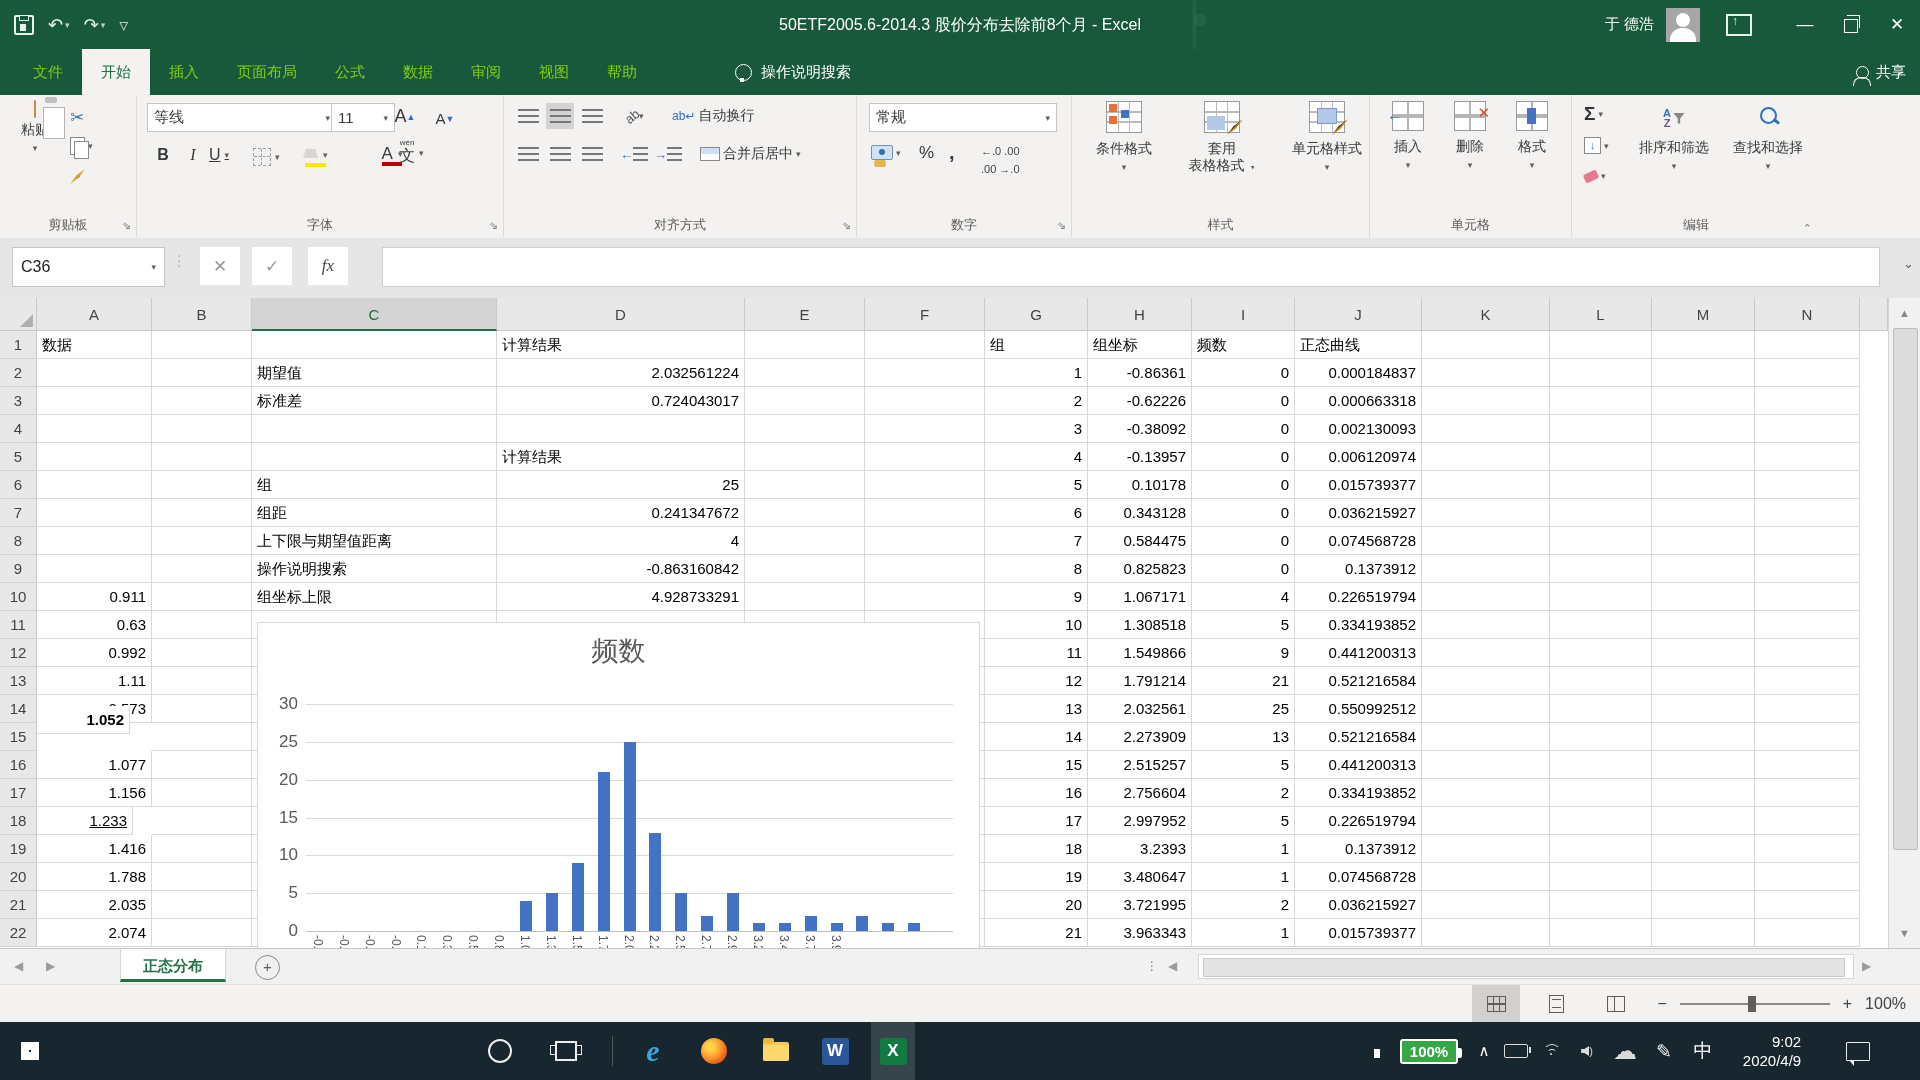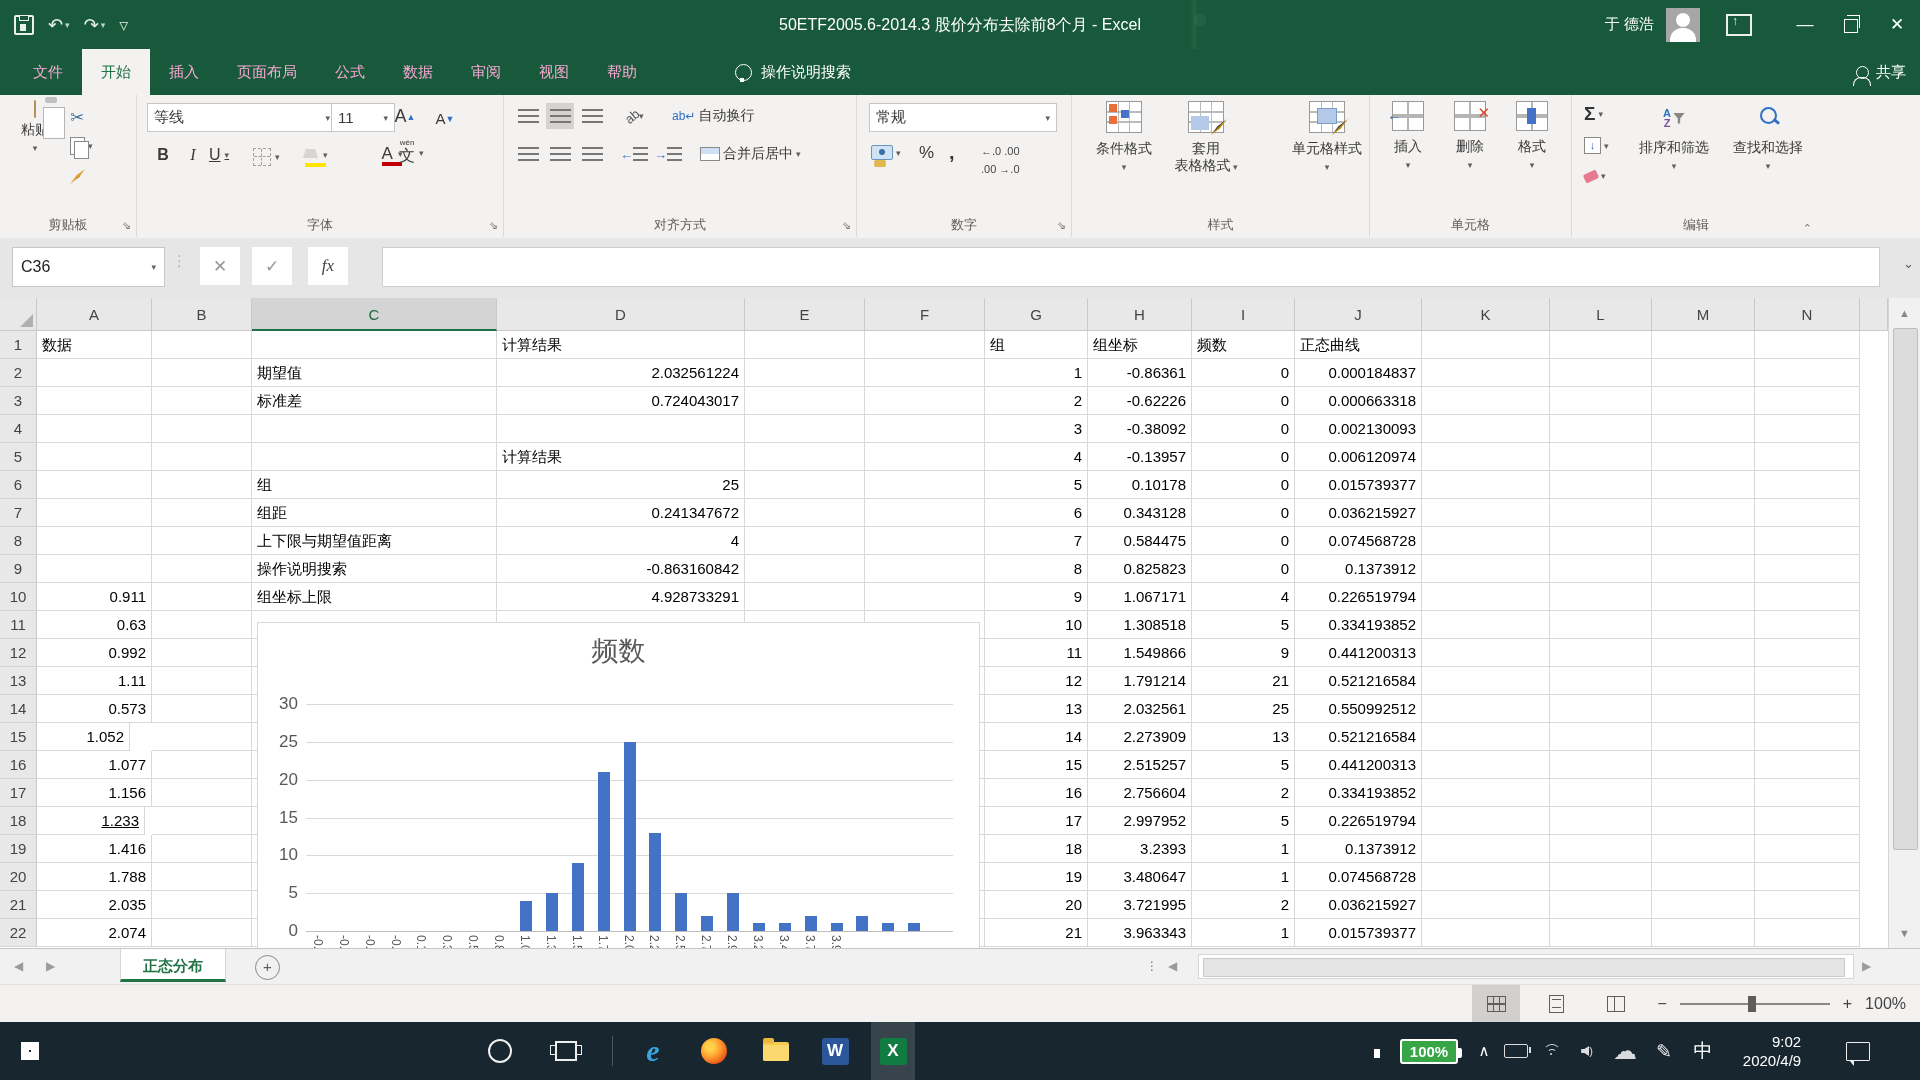--- a/index.html
+++ b/index.html
@@ -22,21 +22,21 @@
   .avatar{width:34px;height:34px;background:#a6a6a6;position:relative;overflow:hidden;margin-right:26px;}
   .avatar:before{content:"";position:absolute;left:10px;top:5px;width:14px;height:14px;border-radius:50%;background:#fff;}
   .avatar:after{content:"";position:absolute;left:4px;top:20px;width:26px;height:16px;border-radius:12px 12px 0 0;background:#fff;}
   .ribopt{width:22px;height:18px;border:2px solid #e8f1ea;position:relative;margin-right:30px;}
   .ribopt:before{content:"↑";position:absolute;left:4px;top:-2px;font-size:12px;color:#e8f1ea;}
   .wbtn{width:46px;height:49px;text-align:center;line-height:49px;font-size:17px;color:#fff;}
   .restore-glyph{width:12px;height:12px;border:1.5px solid #fff;position:relative;display:inline-block;vertical-align:middle;}
   .restore-glyph:before{content:"";position:absolute;left:2px;top:-5px;width:12px;height:12px;border:1.5px solid #fff;border-left:none;border-bottom:none;}
   
   #tabrow{position:absolute;left:0;top:49px;width:1920px;height:46px;background:#17593a;}
-  .rtab{display:inline-block;height:46px;line-height:46px;padding:0 19px;font-size:15px;color:#f9a8d4;cursor:default;}
+  .rtab{display:inline-block;height:46px;line-height:46px;padding:0 19px;font-size:15px;color:#84cc16;cursor:default;}
   .rtab.active{background:#f3f2f1;color:#1e7145;}
   #tellme{position:absolute;left:735px;top:0;height:46px;display:flex;align-items:center;color:#fff;font-size:15px;gap:9px;}
   .bulb{width:15px;height:15px;border:1.7px solid #fff;border-radius:50%;position:relative;}
   .bulb:after{content:"";position:absolute;left:4px;top:13px;width:4px;height:4px;background:#fff;}
   #share{position:absolute;right:14px;top:0;height:46px;display:flex;align-items:center;color:#fff;font-size:15px;gap:7px;}
   .person{width:11px;height:11px;border:1.5px solid #fff;border-radius:50%;position:relative;}
   .person:after{content:"";position:absolute;left:-4px;top:10px;width:16px;height:8px;border:1.5px solid #fff;border-bottom:none;border-radius:8px 8px 0 0;}
   
   #ribbon{position:absolute;left:0;top:95px;width:1920px;height:143px;background:#f3f2f1;border-bottom:1px solid #d2d0ce;color:#3b3a39;}
   .grp{position:absolute;top:0;height:142px;border-right:1px solid #dcdad8;}
@@ -360,21 +360,21 @@
           <span>.00 →.0</span>
         </div>
       <div class="glabel">数字</div>
       <div class="launcher">⇘</div>
     </div>
 
     <div class="grp" style="left:1072px;width:297px;">
       <div class="bigbtn" style="left:8px;width:88px;">
         <span class="gridico cf ibox"></span>
         <div class="cap"><span>条件格式</span><br><span class="dda">▾</span></div></div>
-      <div class="bigbtn" style="left:88px;width:92px;">
+      <div class="bigbtn" style="left:104px;width:92px;font-family:Liberation Mono, monospace;">
         <span class="gridico ft ibox"><span class="brushsm"></span></span>
         <div class="cap"><span>套用</span><br><span>表格格式</span><span class="dda"> ▾</span></div></div>
       <div class="bigbtn" style="left:208px;width:94px;">
         <span class="gridico cs ibox"><span class="brushsm"></span></span>
         <div class="cap"><span>单元格样式</span><br><span class="dda">▾</span></div></div>
       <div class="glabel">样式</div>
     </div>
 
     <div class="grp" style="left:1370px;width:201px;">
       <div class="bigbtn" style="left:10px;width:56px;">
@@ -650,21 +650,21 @@
       <div class="cell" style="left: 865px; top: 397px; width: 120px; height: 28px; line-height: 28px;"></div>
       <div class="cell r" style="left: 985px; top: 397px; width: 103px; height: 28px; line-height: 28px;">13</div>
       <div class="cell r" style="left: 1088px; top: 397px; width: 104px; height: 28px; line-height: 28px;">2.032561</div>
       <div class="cell r" style="left: 1192px; top: 397px; width: 103px; height: 28px; line-height: 28px;">25</div>
       <div class="cell r" style="left: 1295px; top: 397px; width: 127px; height: 28px; line-height: 28px;">0.550992512</div>
       <div class="cell" style="left: 1422px; top: 397px; width: 128px; height: 28px; line-height: 28px;"></div>
       <div class="cell" style="left: 1550px; top: 397px; width: 102px; height: 28px; line-height: 28px;"></div>
       <div class="cell" style="left: 1652px; top: 397px; width: 103px; height: 28px; line-height: 28px;"></div>
       <div class="cell" style="left: 1755px; top: 397px; width: 105px; height: 28px; line-height: 28px;"></div>
       <div class="rnum" style="top: 425px; height: 28px; line-height: 28px;">15</div>
-      <div class="cell r" style="left: 37px; top: 425px; width: 93px; height: 28px; line-height: 28px;">1.052</div>
+      <div class="cell r" style="left: 37px; top: 408px; width: 93px; height: 28px; line-height: 28px; font-weight: bold;">1.052</div>
       <div class="cell" style="left: 152px; top: 425px; width: 100px; height: 28px; line-height: 28px;"></div>
       <div class="cell" style="left: 252px; top: 425px; width: 245px; height: 28px; line-height: 28px;"></div>
       <div class="cell" style="left: 497px; top: 425px; width: 248px; height: 28px; line-height: 28px;"></div>
       <div class="cell" style="left: 745px; top: 425px; width: 120px; height: 28px; line-height: 28px;"></div>
       <div class="cell" style="left: 865px; top: 425px; width: 120px; height: 28px; line-height: 28px;"></div>
       <div class="cell r" style="left: 985px; top: 425px; width: 103px; height: 28px; line-height: 28px;">14</div>
       <div class="cell r" style="left: 1088px; top: 425px; width: 104px; height: 28px; line-height: 28px;">2.273909</div>
       <div class="cell r" style="left: 1192px; top: 425px; width: 103px; height: 28px; line-height: 28px;">13</div>
       <div class="cell r" style="left: 1295px; top: 425px; width: 127px; height: 28px; line-height: 28px;">0.521216584</div>
       <div class="cell" style="left: 1422px; top: 425px; width: 128px; height: 28px; line-height: 28px;"></div>
@@ -695,21 +695,21 @@
       <div class="cell" style="left: 865px; top: 481px; width: 120px; height: 28px; line-height: 28px;"></div>
       <div class="cell r" style="left: 985px; top: 481px; width: 103px; height: 28px; line-height: 28px;">16</div>
       <div class="cell r" style="left: 1088px; top: 481px; width: 104px; height: 28px; line-height: 28px;">2.756604</div>
       <div class="cell r" style="left: 1192px; top: 481px; width: 103px; height: 28px; line-height: 28px;">2</div>
       <div class="cell r" style="left: 1295px; top: 481px; width: 127px; height: 28px; line-height: 28px;">0.334193852</div>
       <div class="cell" style="left: 1422px; top: 481px; width: 128px; height: 28px; line-height: 28px;"></div>
       <div class="cell" style="left: 1550px; top: 481px; width: 102px; height: 28px; line-height: 28px;"></div>
       <div class="cell" style="left: 1652px; top: 481px; width: 103px; height: 28px; line-height: 28px;"></div>
       <div class="cell" style="left: 1755px; top: 481px; width: 105px; height: 28px; line-height: 28px;"></div>
       <div class="rnum" style="top: 509px; height: 28px; line-height: 28px;">18</div>
-      <div class="cell r" style="left: 37px; top: 509px; width: 108px; height: 28px; line-height: 28px; text-decoration: underline;">1.233</div>
+      <div class="cell r" style="left: 37px; top: 509px; width: 96px; height: 28px; line-height: 28px; text-decoration: underline;">1.233</div>
       <div class="cell" style="left: 152px; top: 509px; width: 100px; height: 28px; line-height: 28px;"></div>
       <div class="cell" style="left: 252px; top: 509px; width: 245px; height: 28px; line-height: 28px;"></div>
       <div class="cell" style="left: 497px; top: 509px; width: 248px; height: 28px; line-height: 28px;"></div>
       <div class="cell" style="left: 745px; top: 509px; width: 120px; height: 28px; line-height: 28px;"></div>
       <div class="cell" style="left: 865px; top: 509px; width: 120px; height: 28px; line-height: 28px;"></div>
       <div class="cell r" style="left: 985px; top: 509px; width: 103px; height: 28px; line-height: 28px;">17</div>
       <div class="cell r" style="left: 1088px; top: 509px; width: 104px; height: 28px; line-height: 28px;">2.997952</div>
       <div class="cell r" style="left: 1192px; top: 509px; width: 103px; height: 28px; line-height: 28px;">5</div>
       <div class="cell r" style="left: 1295px; top: 509px; width: 127px; height: 28px; line-height: 28px;">0.226519794</div>
       <div class="cell" style="left: 1422px; top: 509px; width: 128px; height: 28px; line-height: 28px;"></div>

